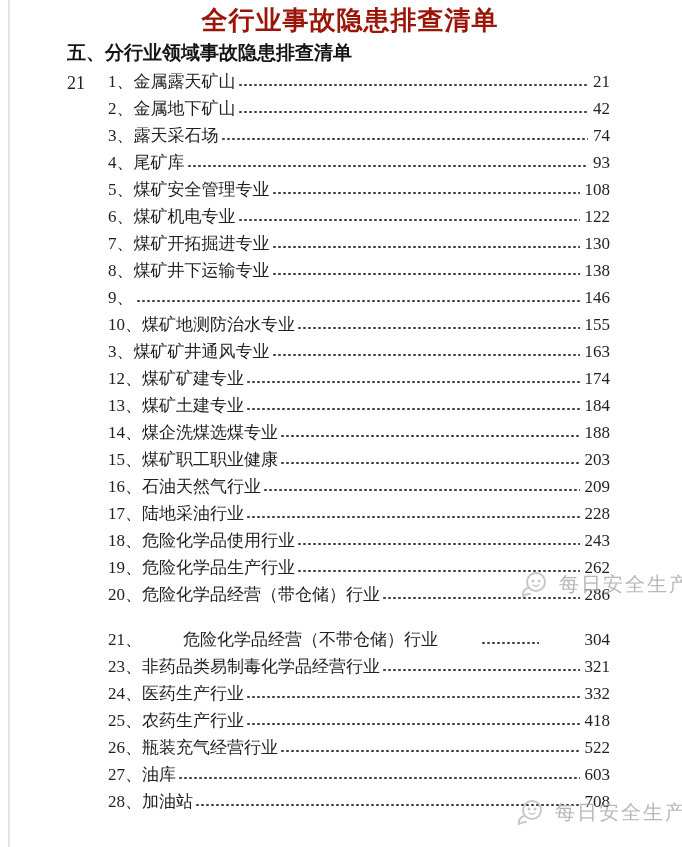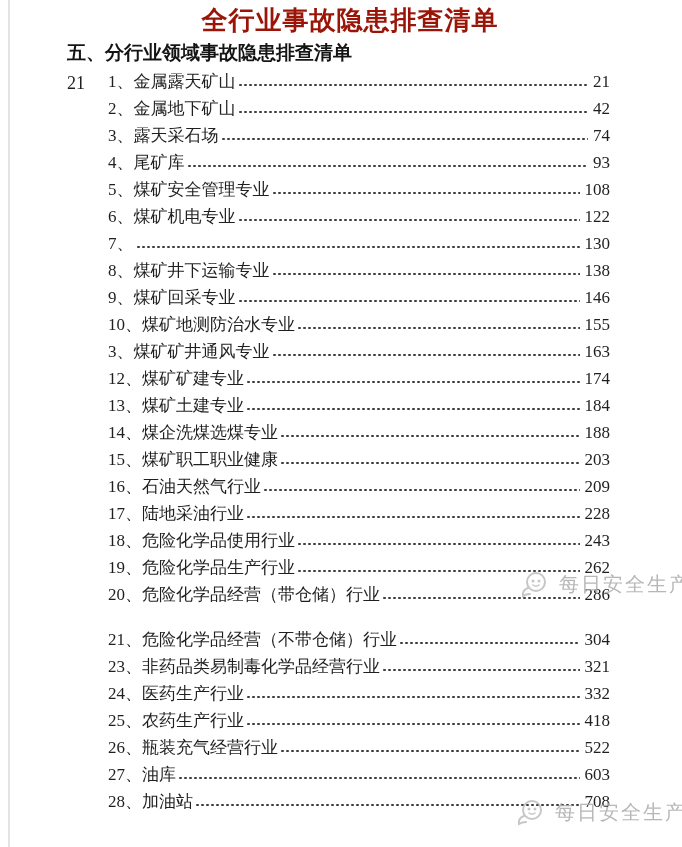--- a/index.html
+++ b/index.html
@@ -51,20 +51,21 @@
     flex-direction: column;
   }
   .toc-row.item {
     margin-left: 98px;
     height: 27px;
     line-height: 27px;
     font-size: 17px;
   }
   .toc-row.item.gap-before {
     margin-top: 18px;
+    gap: 41px;
   }
   .entry-text {
     flex: 0 0 auto;
   }
   .leader {
     flex: 1 1 auto;
     height: 4px;
     margin: 0 5px 0 2px;
     background-image: radial-gradient(circle, #3d3d3d 1.05px, rgba(0,0,0,0) 1.35px);
     background-size: 5px 4px;
@@ -140,32 +141,32 @@
       <span class="page-num">108</span>
     </div>
         <div class="toc-row item">
       <span class="entry-text">6、</span>
       <span class="entry-text">煤矿机电专业</span>
       <span class="leader"></span>
       <span class="page-num">122</span>
     </div>
         <div class="toc-row item">
       <span class="entry-text">7、</span>
+      <span class="entry-text">煤矿开拓掘进专业</span>
       <span class="leader"></span>
       <span class="page-num">130</span>
     </div>
         <div class="toc-row item">
       <span class="entry-text">8、</span>
       <span class="entry-text">煤矿井下运输专业</span>
       <span class="leader"></span>
       <span class="page-num">138</span>
     </div>
         <div class="toc-row item">
       <span class="entry-text">9、</span>
-      <span class="entry-text">煤矿回采专业</span>
       <span class="leader"></span>
       <span class="page-num">146</span>
     </div>
         <div class="toc-row item">
       <span class="entry-text">10、</span>
       <span class="entry-text">煤矿地测防治水专业</span>
       <span class="leader"></span>
       <span class="page-num">155</span>
     </div>
         <div class="toc-row item">

